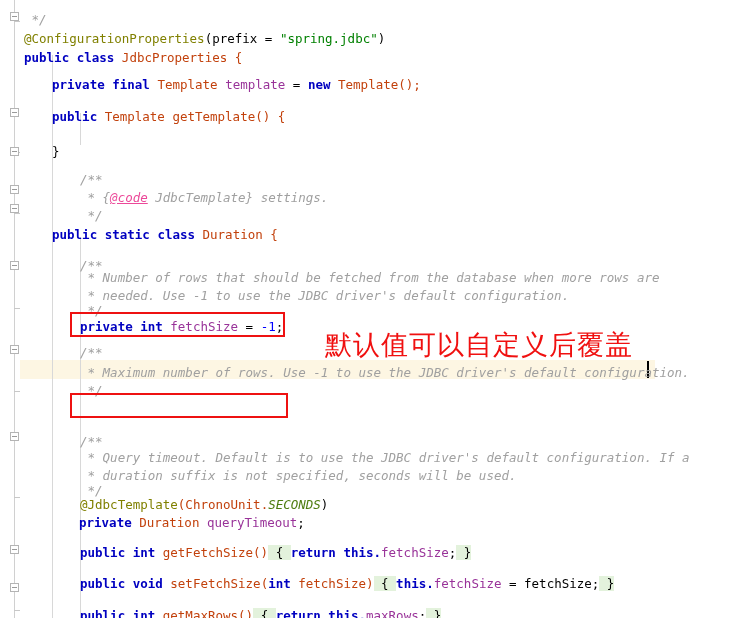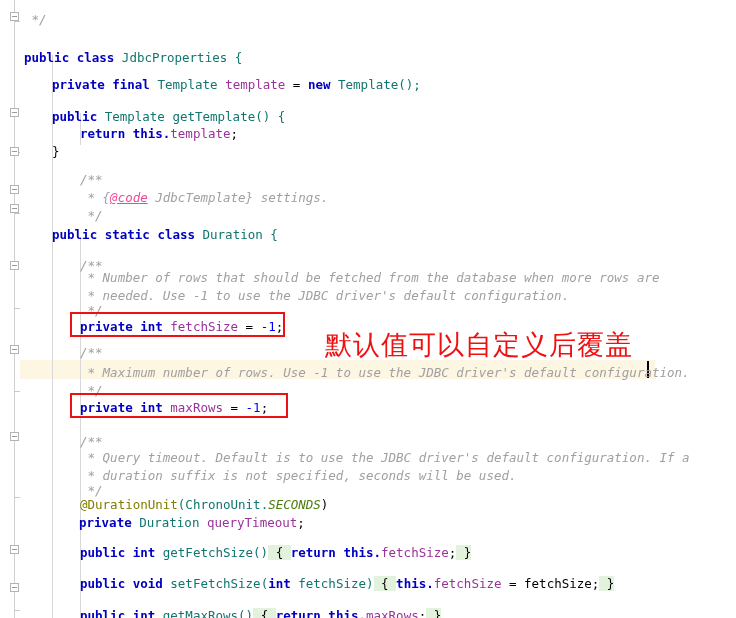--- a/index.html
+++ b/index.html
@@ -86,21 +86,21 @@
   }
   .line {
     position: absolute;
     left: 0;
     height: 19px;
     white-space: pre;
   }
 
   
   .kw   { color: #0000c0; font-weight: bold; }
-  .typ  { color: #0f766e; }
+  .typ  { color: #c2410c; }
   .fld  { color: #993399; }
   .fld-i{ color: #4d7c0f; font-style: italic; }
   .str  { color: #008000; }
   .num  { color: #0000ff; }
   .ann  { color: #808000; }
   .cmt  { color: #a0a0a0; font-style: italic; }
   .cmt-lnk { color: #ec4899; font-style: italic; text-decoration: underline; }
   .punct{ color: #000000; }
   .brc  { background: #e3f2dc; }
 
@@ -178,32 +178,32 @@
   <div class="indent-guide" style="left:52px; top:55px;  height:563px;"></div>
   <div class="indent-guide" style="left:80px; top:113px; height:32px;"></div>
   <div class="indent-guide" style="left:80px; top:237px; height:381px;"></div>
 
   <div class="code">
 
     
     <div class="line" style="top:10px; left:24px;"><span class="cmt"> */</span></div>
 
     
+    <div class="line" style="top:29px; left:24px;"><span class="ann">@ConfigurationProperties</span><span class="punct">(prefix = </span><span class="str">"spring.jdbc"</span><span class="punct">)</span></div>
 
     
     <div class="line" style="top:48px; left:24px;"><span class="kw">public</span> <span class="kw">class</span> <span class="typ">JdbcProperties {</span></div>
 
     
     <div class="line" style="top:107px; left:52px;"><span class="kw">public</span><span class="typ"> Template getTemplate() {</span></div>
 
     
     <div class="line" style="top:75px; left:52px;"><span class="kw">private</span> <span class="kw">final</span> <span class="typ">Template </span><span class="fld">template</span><span class="punct"> = </span><span class="kw">new</span><span class="typ"> Template();</span></div>
 
     
-    <div class="line" style="top:124px; left:80px;"><span class="kw">return</span><span class="kw"> this.</span><span class="fld">template</span><span class="punct">;</span></div>
 
     
     <div class="line" style="top:142px; left:52px;"><span class="punct">}</span></div>
 
     
     <div class="line" style="top:170px; left:80px;"><span class="cmt">/**</span></div>
     
     <div class="line" style="top:188px; left:80px;"><span class="cmt"> * {</span><span class="cmt-lnk">@code</span><span class="cmt"> JdbcTemplate} settings.</span></div>
     
     <div class="line" style="top:206px; left:80px;"><span class="cmt"> */</span></div>
@@ -224,33 +224,32 @@
     <div class="line" style="top:317px; left:80px;"><span class="kw">private</span> <span class="kw">int</span><span class="fld"> fetchSize</span><span class="punct"> = </span><span class="num">-1</span><span class="punct">;</span></div>
 
     
     <div class="line" style="top:343px; left:80px;"><span class="cmt">/**</span></div>
     
     <div class="line" style="top:363px; left:80px;"><span class="cmt"> * Maximum number of rows. Use -1 to use the JDBC driver's default configuration.</span></div>
     
     <div class="line" style="top:381px; left:80px;"><span class="cmt"> */</span></div>
 
     
-    <div class="line" style="top:398px; left:80px;"><span class="kw">private</span> <span class="kw">int</span><span class="fld"> maxRows</span><span class="punct"> = </span><span class="num">-1</span><span class="punct">;</span></div>
 
     
     <div class="line" style="top:432px; left:80px;"><span class="cmt">/**</span></div>
     
     <div class="line" style="top:448px; left:80px;"><span class="cmt"> * Query timeout. Default is to use the JDBC driver's default configuration. If a</span></div>
     
     <div class="line" style="top:466px; left:80px;"><span class="cmt"> * duration suffix is not specified, seconds will be used.</span></div>
     
     <div class="line" style="top:481px; left:80px;"><span class="cmt"> */</span></div>
 
     
-    <div class="line" style="top:495px; left:80px;"><span class="ann">@DurationUnit</span><span class="typ">(ChronoUnit.</span><span class="fld-i">SECONDS</span><span class="punct">)</span></div>
+    <div class="line" style="top:495px; left:80px;"><span class="ann">@JdbcTemplate</span><span class="typ">(ChronoUnit.</span><span class="fld-i">SECONDS</span><span class="punct">)</span></div>
 
     
     <div class="line" style="top:513px; left:79px;"><span class="kw">private</span><span class="typ"> Duration </span><span class="fld">queryTimeout</span><span class="punct">;</span></div>
 
     
     <div class="line" style="top:543px; left:80px;"><span class="kw">public</span><span class="kw"> int</span><span class="typ"> getFetchSize()</span><span class="punct brc"> { </span><span class="kw">return</span><span class="kw"> this.</span><span class="fld">fetchSize</span><span class="punct">;</span><span class="punct brc"> }</span></div>
 
     
     <div class="line" style="top:574px; left:80px;"><span class="kw">public</span><span class="kw"> void</span><span class="typ"> setFetchSize(</span><span class="kw">int</span><span class="typ"> fetchSize)</span><span class="punct brc"> { </span><span class="kw">this.</span><span class="fld">fetchSize</span><span class="punct"> = fetchSize;</span><span class="punct brc"> }</span></div>
 

